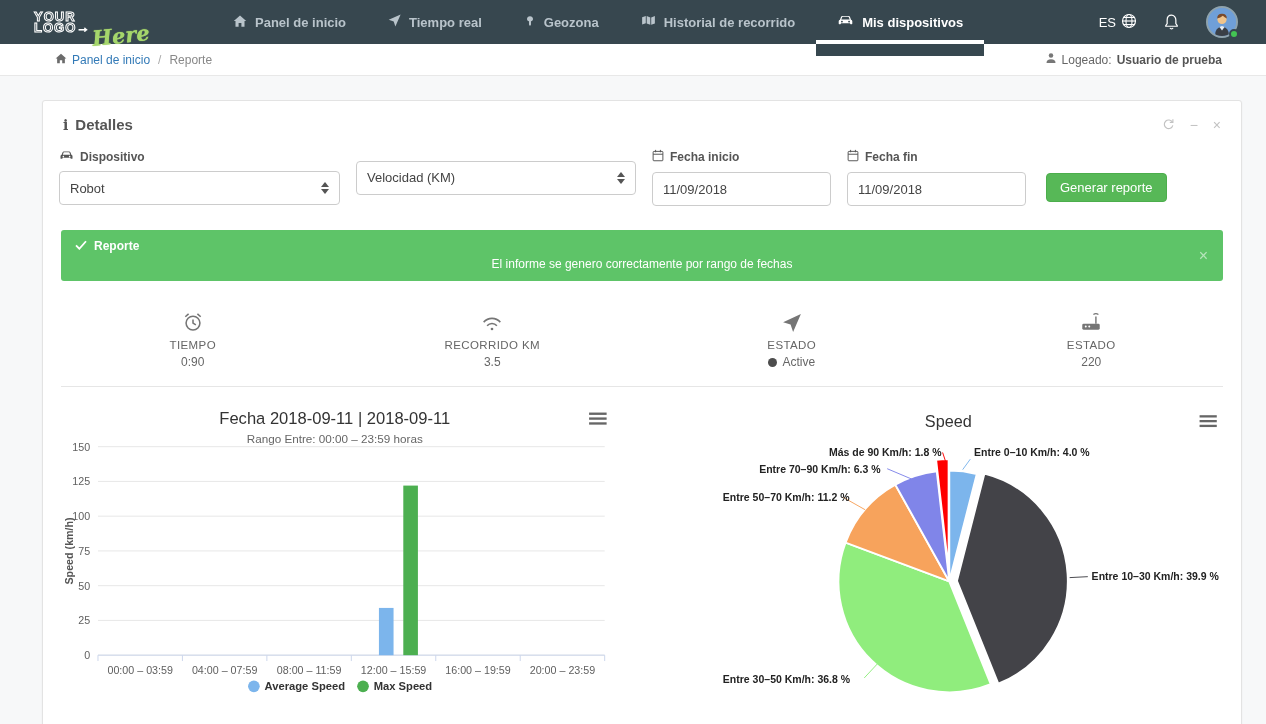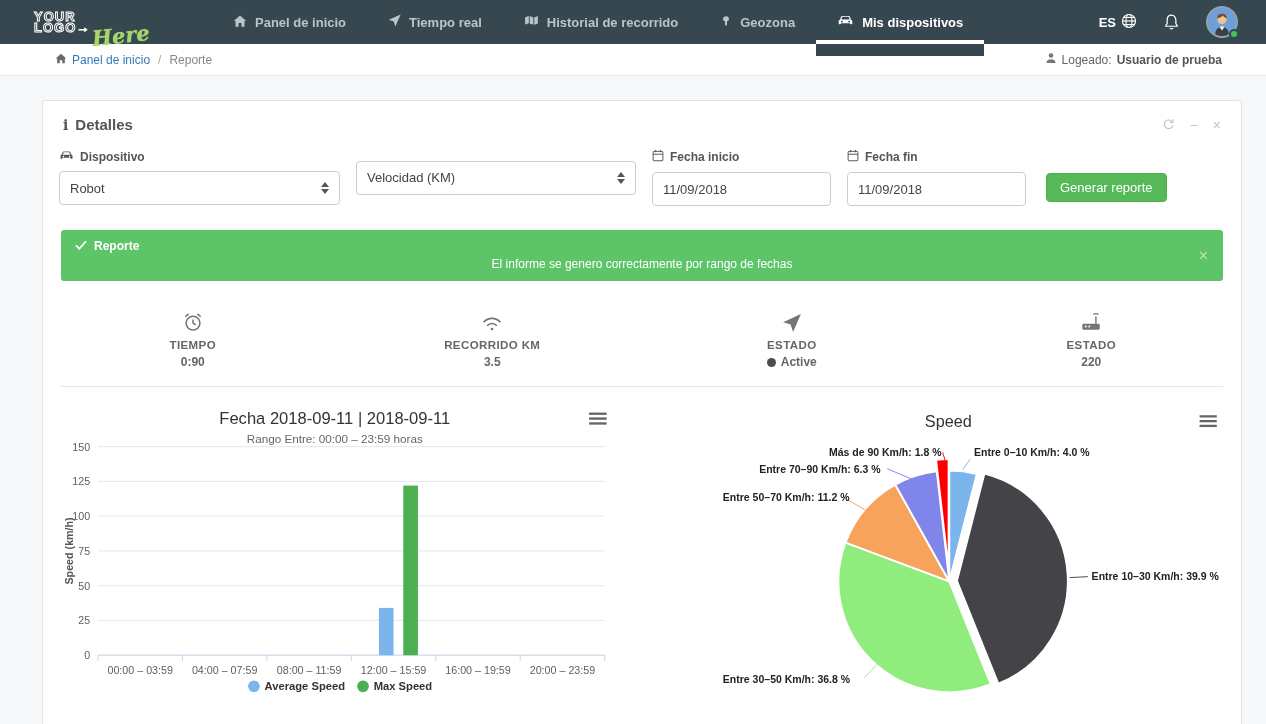--- a/index.html
+++ b/index.html
@@ -17,21 +17,21 @@
     font-style:italic; font-weight:bold; transform:rotate(-6deg);
     font-family:"DejaVu Serif", serif; text-shadow:0 0 1px #a5d66b; }
   .nav-menu { display:flex; align-items:stretch; height:44px; margin-left:28px; }
   .nav-item { display:flex; align-items:center; gap:8px; padding:0 21px; color:#b9c4cb;
     font-size:13px; font-weight:bold; cursor:pointer; position:relative; }
   .nav-item svg { flex:0 0 auto; }
   .nav-item.active { color:#ffffff; box-shadow:inset 0 -4px 0 #fff; }
   .nav-item.active::after { content:''; position:absolute; top:44px; left:0; right:0;
     height:12px; background:#37474f; }
   .navbar-right { margin-left:auto; display:flex; align-items:center; gap:26px; color:#fff; }
-  .lang { display:flex; align-items:center; gap:5px; font-size:13px; font-weight:bold; cursor:pointer; }
+  .lang { display:flex; align-items:center; gap:5px; font-size:13px; font-weight:normal; cursor:pointer; }
   .bell { cursor:pointer; display:flex; }
   .avatar-wrap { position:relative; width:32px; height:32px; cursor:pointer; }
   .avatar-ring { width:32px; height:32px; border-radius:50%; overflow:hidden;
     border:2px solid #8fa3ad; background:#6f9fd8; }
   .status-dot { position:absolute; right:-1px; bottom:-1px; width:10px; height:10px;
     border-radius:50%; background:#43c553; border:2px solid #37474f; }
 
   
   .crumbbar { height:32px; background:#fff; border-bottom:1px solid #e8e8e8;
     display:flex; align-items:center; padding:0 44px 0 55px; font-size:12px; color:#888; }
@@ -72,21 +72,21 @@
   
   .alert { margin:10px 18px 0 18px; background:#5ec468; border-radius:3px; color:#fff;
     padding:9px 14px 10px 14px; position:relative; }
   .alert-title { display:flex; align-items:center; gap:7px; font-size:12px; font-weight:bold; }
   .alert-msg { font-size:12px; margin-top:4px;text-align:center; }
   .alert-close { position:absolute; right:15px; top:50%; transform:translateY(-50%);
     opacity:.55; font-size:16px; cursor:pointer; }
 
   
   .stats { display:flex; padding:26px 0 2px 0; }
-  .stat { flex:1; text-align:center; color:#6d6d6d;font-weight:bold; }
+  .stat { flex:1; text-align:center; color:#6d6d6d; }
   .stat .icon { height:26px; display:flex; justify-content:center; align-items:flex-end; margin-bottom:6px; color:#757575; }
   .stat-label { font-size:11.5px; letter-spacing:.4px; color:#666; }
   .stat-value { font-size:12px; margin-top:4px; color:#666;
     display:flex; justify-content:center; align-items:center; gap:5px; }
   .dot { width:9px; height:9px; border-radius:50%; background:#4d4d4d; display:inline-block; }
   .divider { margin:15px 18px 0 18px; border-top:1px solid #e6e6e6; }
 
   
   .charts { display:flex; padding:4px 0 0 16px;gap:39px; }
   svg text { font-family:"Liberation Sans", sans-serif; }
@@ -121,32 +121,32 @@
           </svg></span>
       <span>Panel de inicio</span>
     </div>
     <div class="nav-item">
       <span><svg width="13" height="13" viewBox="0 0 18 18">
             <path d="M17.5 .8 L1 8.1 L7.9 10.4 L10.2 17.4 Z" fill="currentColor"></path>
           </svg></span>
       <span>Tiempo real</span>
     </div>
     <div class="nav-item">
+      <span><svg width="12" height="14" viewBox="0 0 20 18">
+            <path d="M10 1 C7 1 5 3 5 5.6 C5 7.5 6.2 8.8 8.3 9.3 L8.3 14.6 Q8.3 15.6 9 16.2 L10 17.2 L11 16.2 Q11.7 15.6 11.7 14.6 L11.7 9.3 C13.8 8.8 15 7.5 15 5.6 C15 3 13 1 10 1 Z" fill="currentColor"></path>
+          </svg></span>
+      <span>Geozona</span>
+    </div>
+    <div class="nav-item">
       <span><svg width="15" height="13" viewBox="0 0 20 17">
             <path d="M1.5 4.2 L6.4 2.4 V12 L1.5 13.8 Z" fill="currentColor"></path>
             <path d="M7.6 2.6 L12.4 4.4 V14.2 L7.6 12.4 Z" fill="currentColor"></path>
             <path d="M13.6 4.4 L18.5 2.6 V12.4 L13.6 14.2 Z" fill="currentColor"></path>
           </svg></span>
       <span>Historial de recorrido</span>
-    </div>
-    <div class="nav-item">
-      <span><svg width="12" height="14" viewBox="0 0 20 18">
-            <path d="M10 1 C7 1 5 3 5 5.6 C5 7.5 6.2 8.8 8.3 9.3 L8.3 14.6 Q8.3 15.6 9 16.2 L10 17.2 L11 16.2 Q11.7 15.6 11.7 14.6 L11.7 9.3 C13.8 8.8 15 7.5 15 5.6 C15 3 13 1 10 1 Z" fill="currentColor"></path>
-          </svg></span>
-      <span>Geozona</span>
     </div>
     <div class="nav-item active">
       <span><svg width="17" height="13" viewBox="0 0 20 14">
             <path fill-rule="evenodd" d="M3.5 6 L4.8 2.6 Q5.2 1.6 6.3 1.6 L13.7 1.6 Q14.8 1.6 15.2 2.6 L16.5 6 Q18 6.4 18 8 L18 10.6 Q18 11.4 17.2 11.4 L16.2 11.4 Q15.4 11.4 15.4 10.6 L15.4 10.1 L4.6 10.1 L4.6 10.6 Q4.6 11.4 3.8 11.4 L2.8 11.4 Q2 11.4 2 10.6 L2 8 Q2 6.4 3.5 6 Z M5.1 5.9 L14.9 5.9 L13.9 3.1 Q13.7 2.7 13.3 2.7 L6.7 2.7 Q6.3 2.7 6.1 3.1 Z M5.8 7.3 a1 1 0 1 0 .001 0 Z M14.2 7.3 a1 1 0 1 0 .001 0 Z" fill="currentColor"></path>
           </svg></span>
       <span>Mis dispositivos</span>
     </div>
   </div>
 
   <div class="navbar-right">

